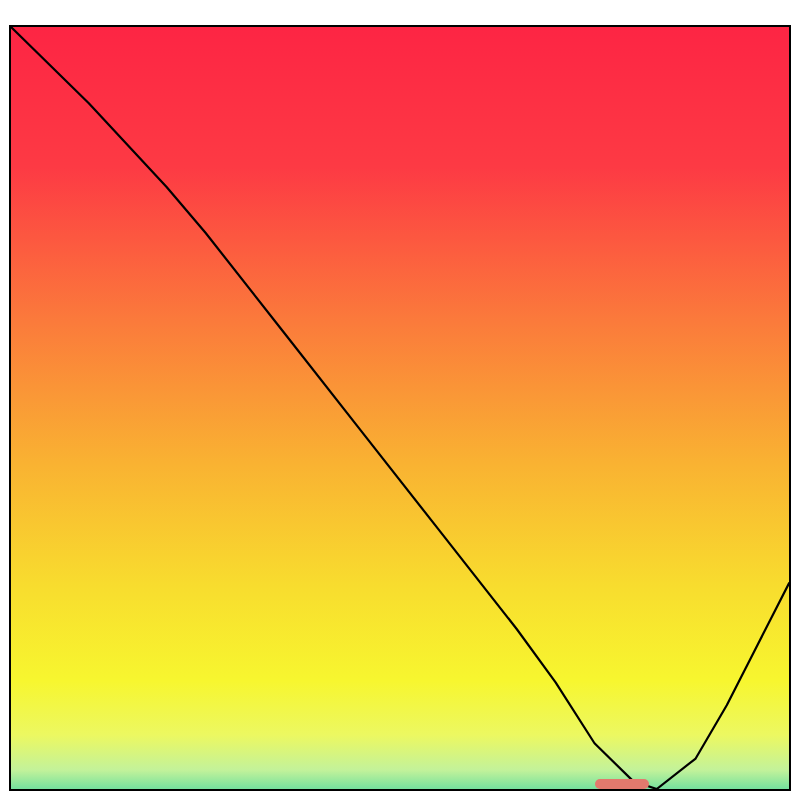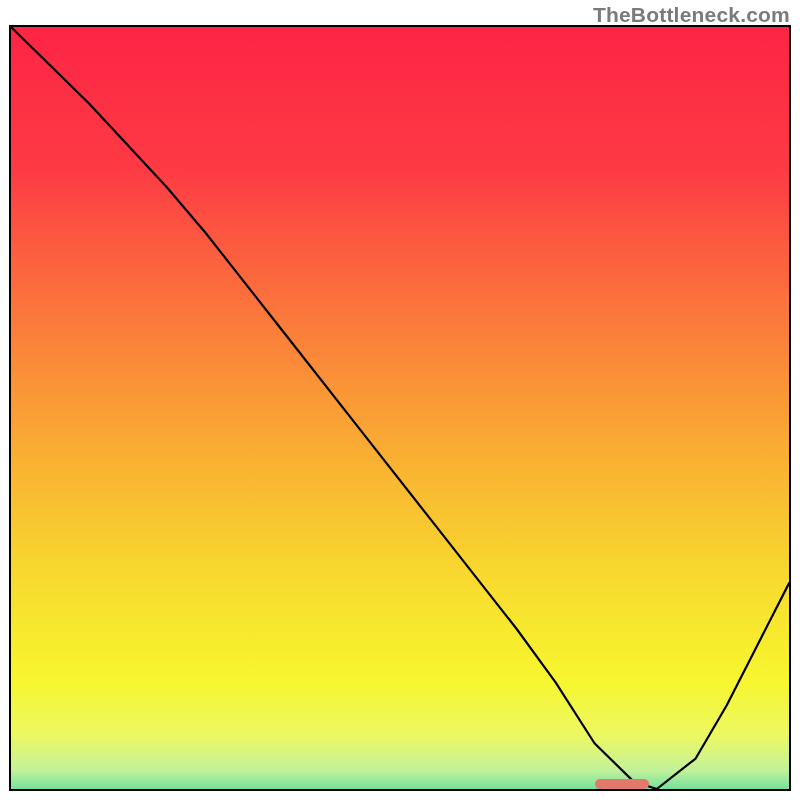--- a/index.html
+++ b/index.html
@@ -51,21 +51,20 @@
     color: #7a7a7a;
     letter-spacing: 0.2px;
     user-select: none;
   }
 </style>
 </head>
 <body>
 
 <div class="chart-wrap">
 
-  <div class="watermark">TheBottleneck.com</div>
 
   <div class="plot-frame">
 
     <svg class="bg-gradient" viewBox="0 0 100 100" preserveAspectRatio="none">
       <defs>
         <linearGradient id="bgGrad" x1="0" y1="0" x2="0" y2="1">
             <stop offset="0%" stop-color="#fd2544"></stop>
             <stop offset="18%" stop-color="#fd3a44"></stop>
             <stop offset="38%" stop-color="#fb7b3b"></stop>
             <stop offset="56.00000000000001%" stop-color="#f9b232"></stop>

